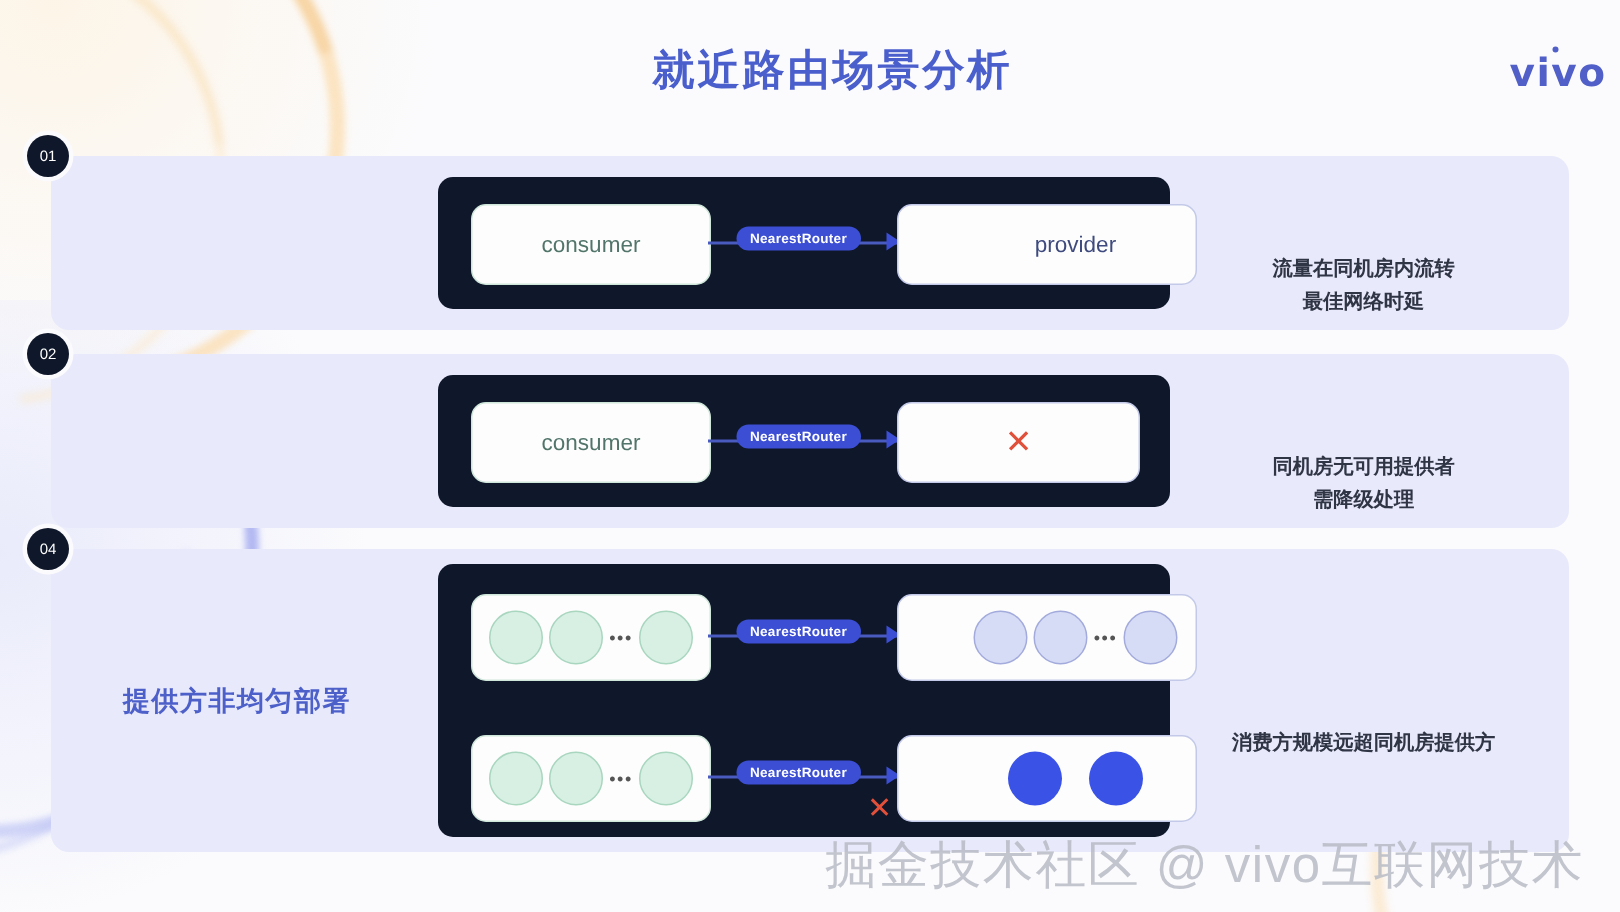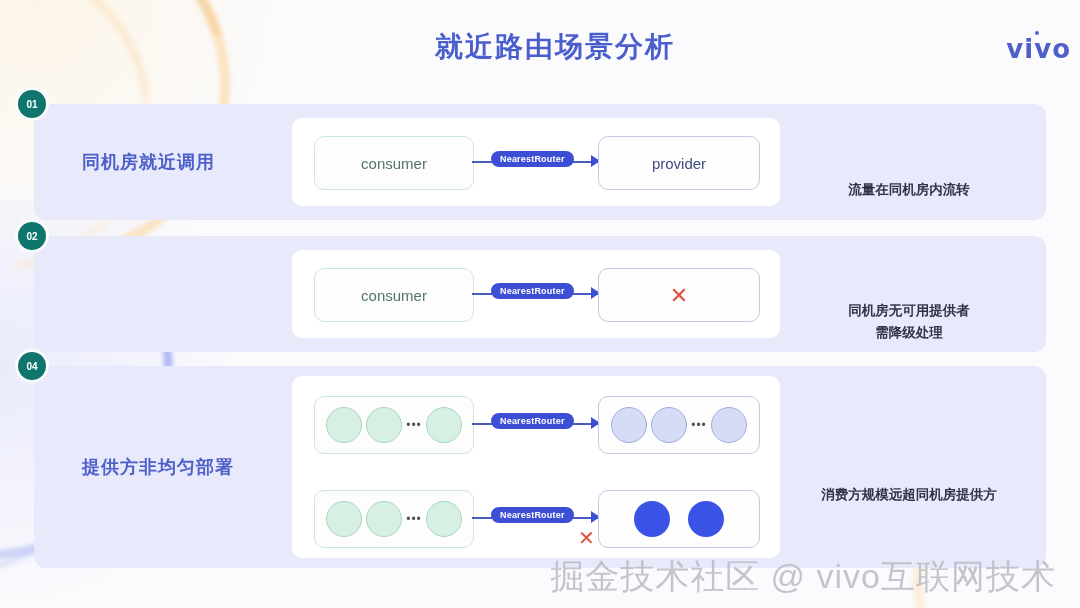--- a/index.html
+++ b/index.html
@@ -72,56 +72,56 @@
   .row{
     position:absolute;left:34px;width:1012px;
     background:#e8e9fa;border-radius:12px;
   }
   .row.r1{top:104px;height:116px;}
   .row.r2{top:236px;height:116px;}
   .row.r3{top:366px;height:202px;}
 
   .badge{
     position:absolute;left:-16px;top:-14px;width:28px;height:28px;border-radius:50%;
-    background:#0f766e;color:#fff;font-size:10px;font-weight:bold;
+    background:#0f172a;color:#fff;font-size:10px;font-weight:normal;
     display:flex;align-items:center;justify-content:center;
     box-shadow:0 0 0 3px #fbfbfd;
     z-index:5;
   }
 
   .row-label{
     position:absolute;left:48px;top:50%;transform:translateY(-50%);
     font-size:18px;font-weight:bold;color:#4d5fc9;letter-spacing:1px;
     white-space:nowrap;
   }
 
   .note{
     position:absolute;right:18px;top:50%;transform:translateY(-50%);
     text-align:center;font-size:13.5px;font-weight:bold;color:#2f3545;
     line-height:22px;width:238px;margin-top:28px;
   }
 
   
   .diagram{
-    position:absolute;background:#ffffff;border-radius:10px;
+    position:absolute;background:#0f172a;border-radius:10px;
   }
   .row.r1 .diagram{left:258px;top:14px;width:488px;height:88px;}
   .row.r2 .diagram{left:258px;top:14px;width:488px;height:88px;}
   .row.r3 .diagram{left:258px;top:10px;width:488px;height:182px;}
 
   .flow{position:absolute;left:0;top:0;width:100%;height:100%;}
 
   
   .node{
     position:absolute;background:#fcfdfc;border-radius:10px;
     display:flex;align-items:center;justify-content:center;
     font-size:15px;color:#52756b;
   }
   .node.consumer{border:1px solid #cfe6da;}
-  .node.provider{border:1px solid #c3c9e8;color:#3f4a7e;}
+  .node.provider{border:1px solid #c3c9e8;color:#3f4a7e;padding-left:38px;}
   .node.fail{border:1px solid #c3c9e8;}
 
   .node.n-left{left:22px;top:18px;width:158px;height:52px;}
   .node.n-right{left:306px;top:18px;width:160px;height:52px;}
 
   
   .line{
     position:absolute;height:2px;background:#4a5bc0;top:43px;
   }
   .line.l-a{left:180px;width:136px;}
@@ -190,34 +190,34 @@
 <div class="header">
   <div class="title">就近路由场景分析</div>
   <div class="logo">
     <span>vivo</span>
     <span class="dot"></span>
   </div>
 </div>
 
 <div class="row r1">
   <div class="badge">01</div>
-  <div class="row-label">同机房就近调用</div>
 
   <div class="diagram">
     <div class="flow">
       <div class="node consumer n-left">consumer</div>
       <div class="line l-a"></div>
       <div class="arrow-head a-a"></div>
       <div class="pill">NearestRouter</div>
       <div class="node provider n-right">provider</div>
     </div>
   </div>
 
   <div class="note">
     <div>流量在同机房内流转</div>
+    <div>最佳网络时延</div>
   </div>
 </div>
 
 <div class="row r2">
   <div class="badge">02</div>
 
   <div class="diagram">
     <div class="flow">
       <div class="node consumer n-left">consumer</div>
       <div class="line l-a"></div>

